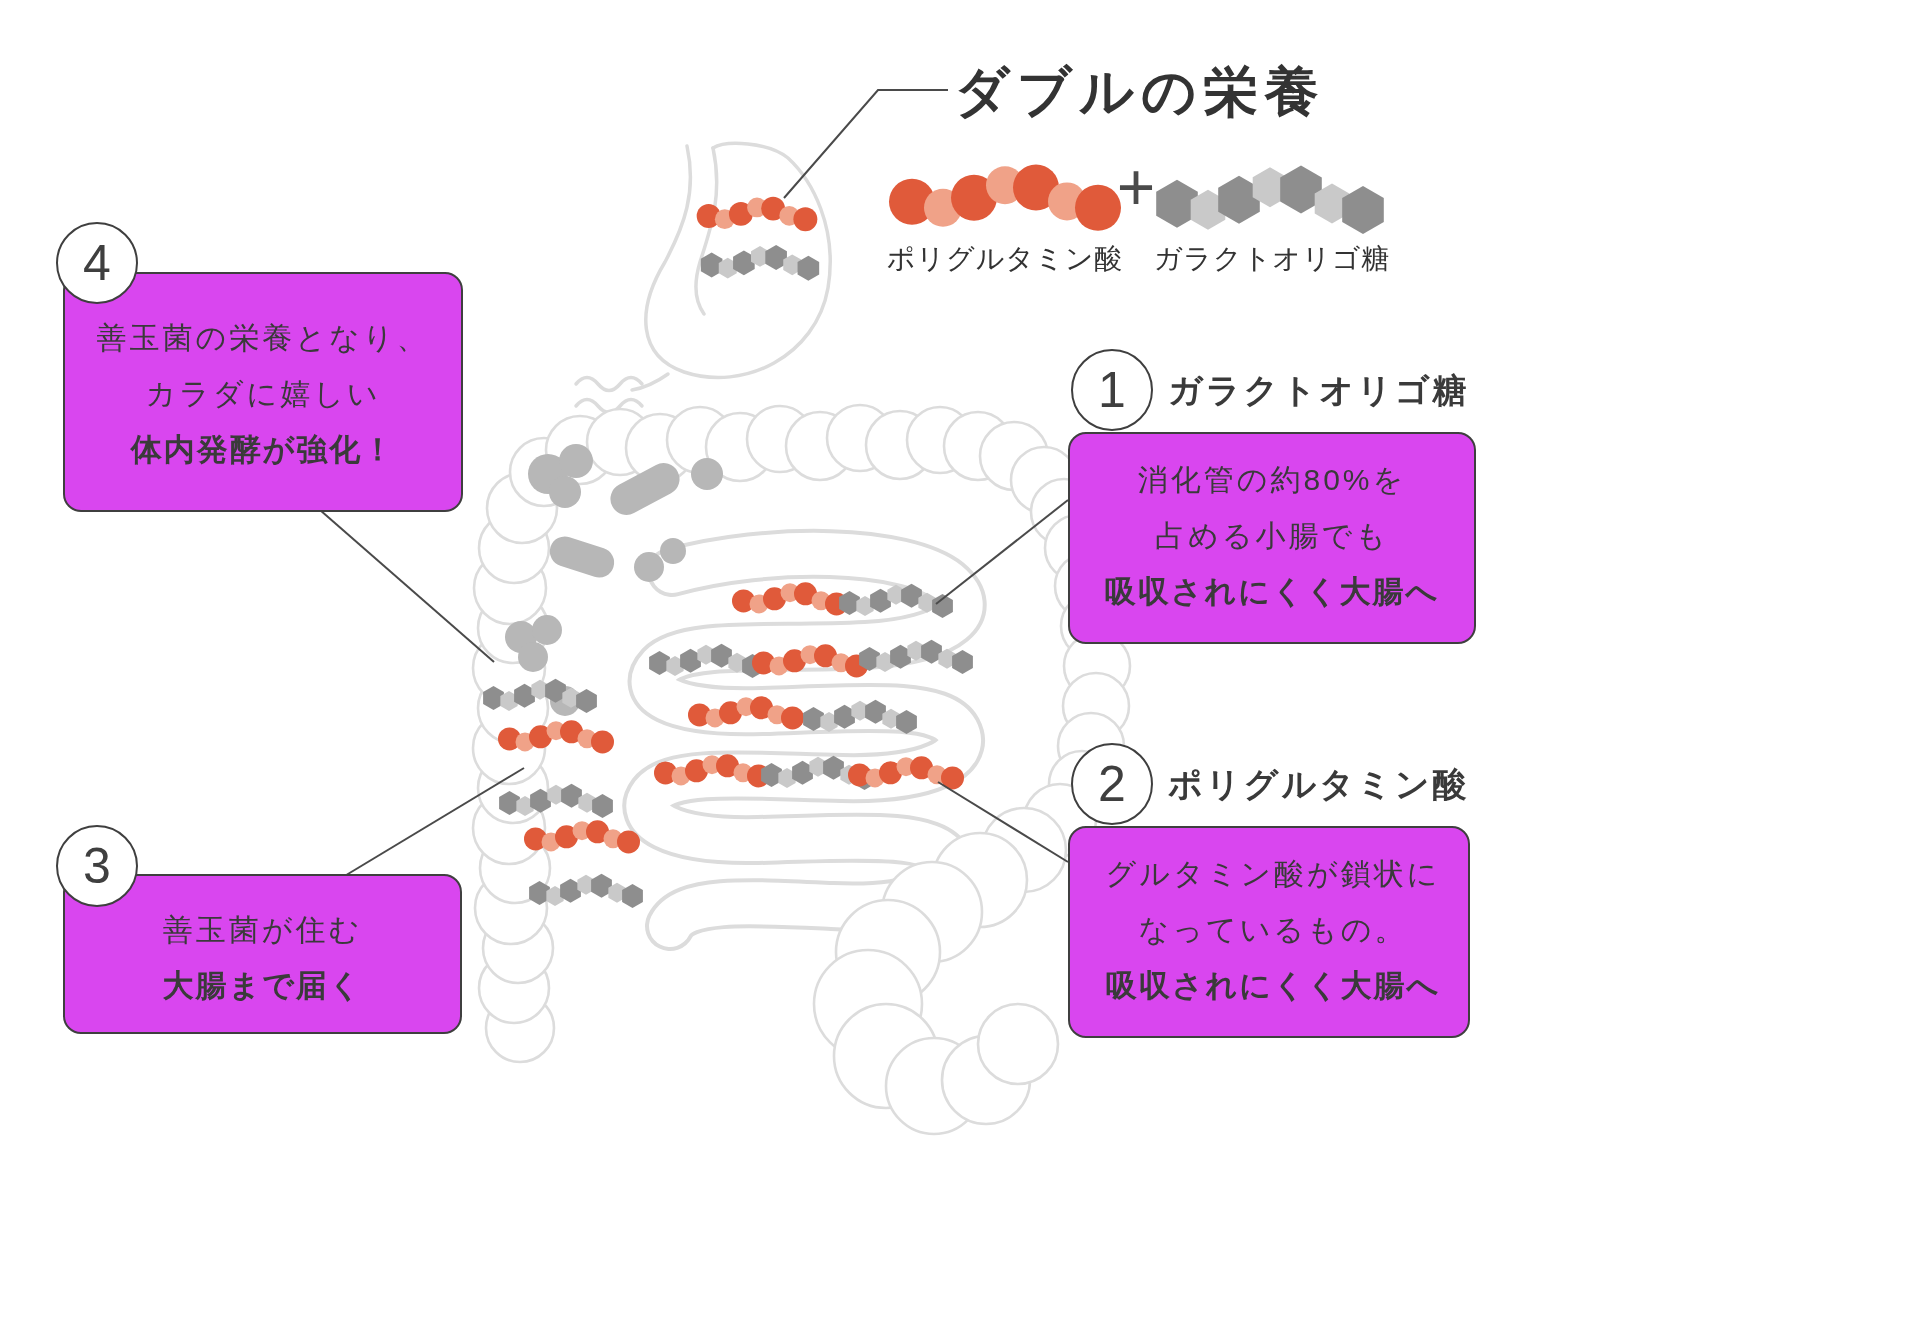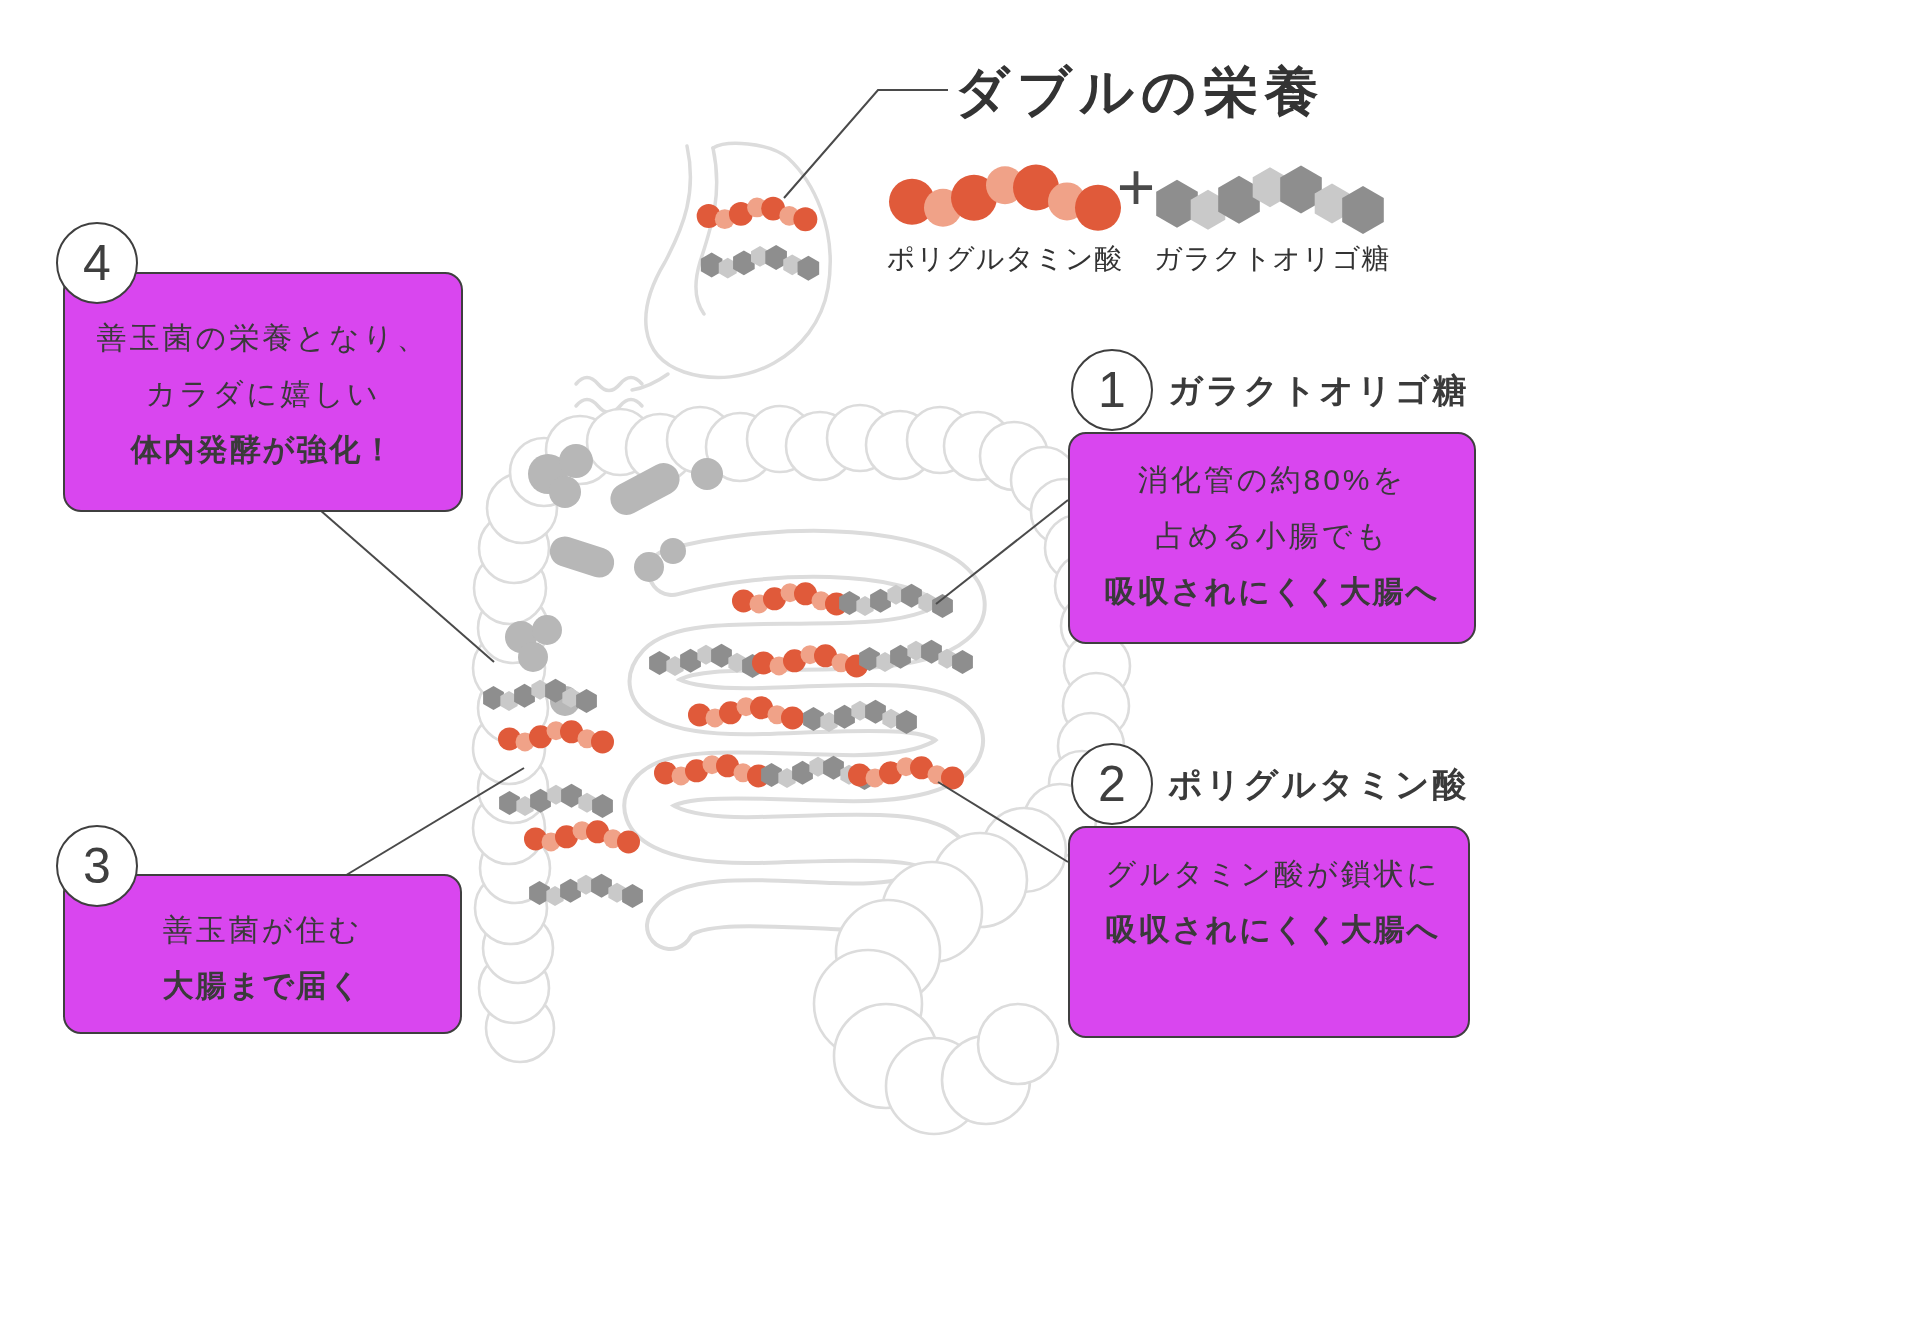--- a/index.html
+++ b/index.html
@@ -330,20 +330,21 @@
       <div class="line">占める小腸でも</div>
       <div class="line bold">吸収されにくく大腸へ</div>
     </div>
   </div>
   <div class="num" style="left:1071px;top:349px;">1</div>
   <div class="heading" style="left:1168px;top:368px;">ガラクトオリゴ糖</div>
 
   <div class="callout" style="left:1068px;top:826px;width:402px;height:212px;">
     <div class="clines" style="padding-top:18px;padding-left:8px;">
       <div class="line">グルタミン酸が鎖状に</div>
+      <div class="line">なっているもの。</div>
       <div class="line bold">吸収されにくく大腸へ</div>
     </div>
   </div>
   <div class="num" style="left:1071px;top:743px;">2</div>
   <div class="heading" style="left:1168px;top:762px;">ポリグルタミン酸</div>
 
   <div class="callout" style="left:63px;top:868px;width:399px;height:160px;margin-top:6px;">
     <div class="clines" style="padding-top:26px;">
       <div class="line">善玉菌が住む</div>
       <div class="line bold">大腸まで届く</div>

